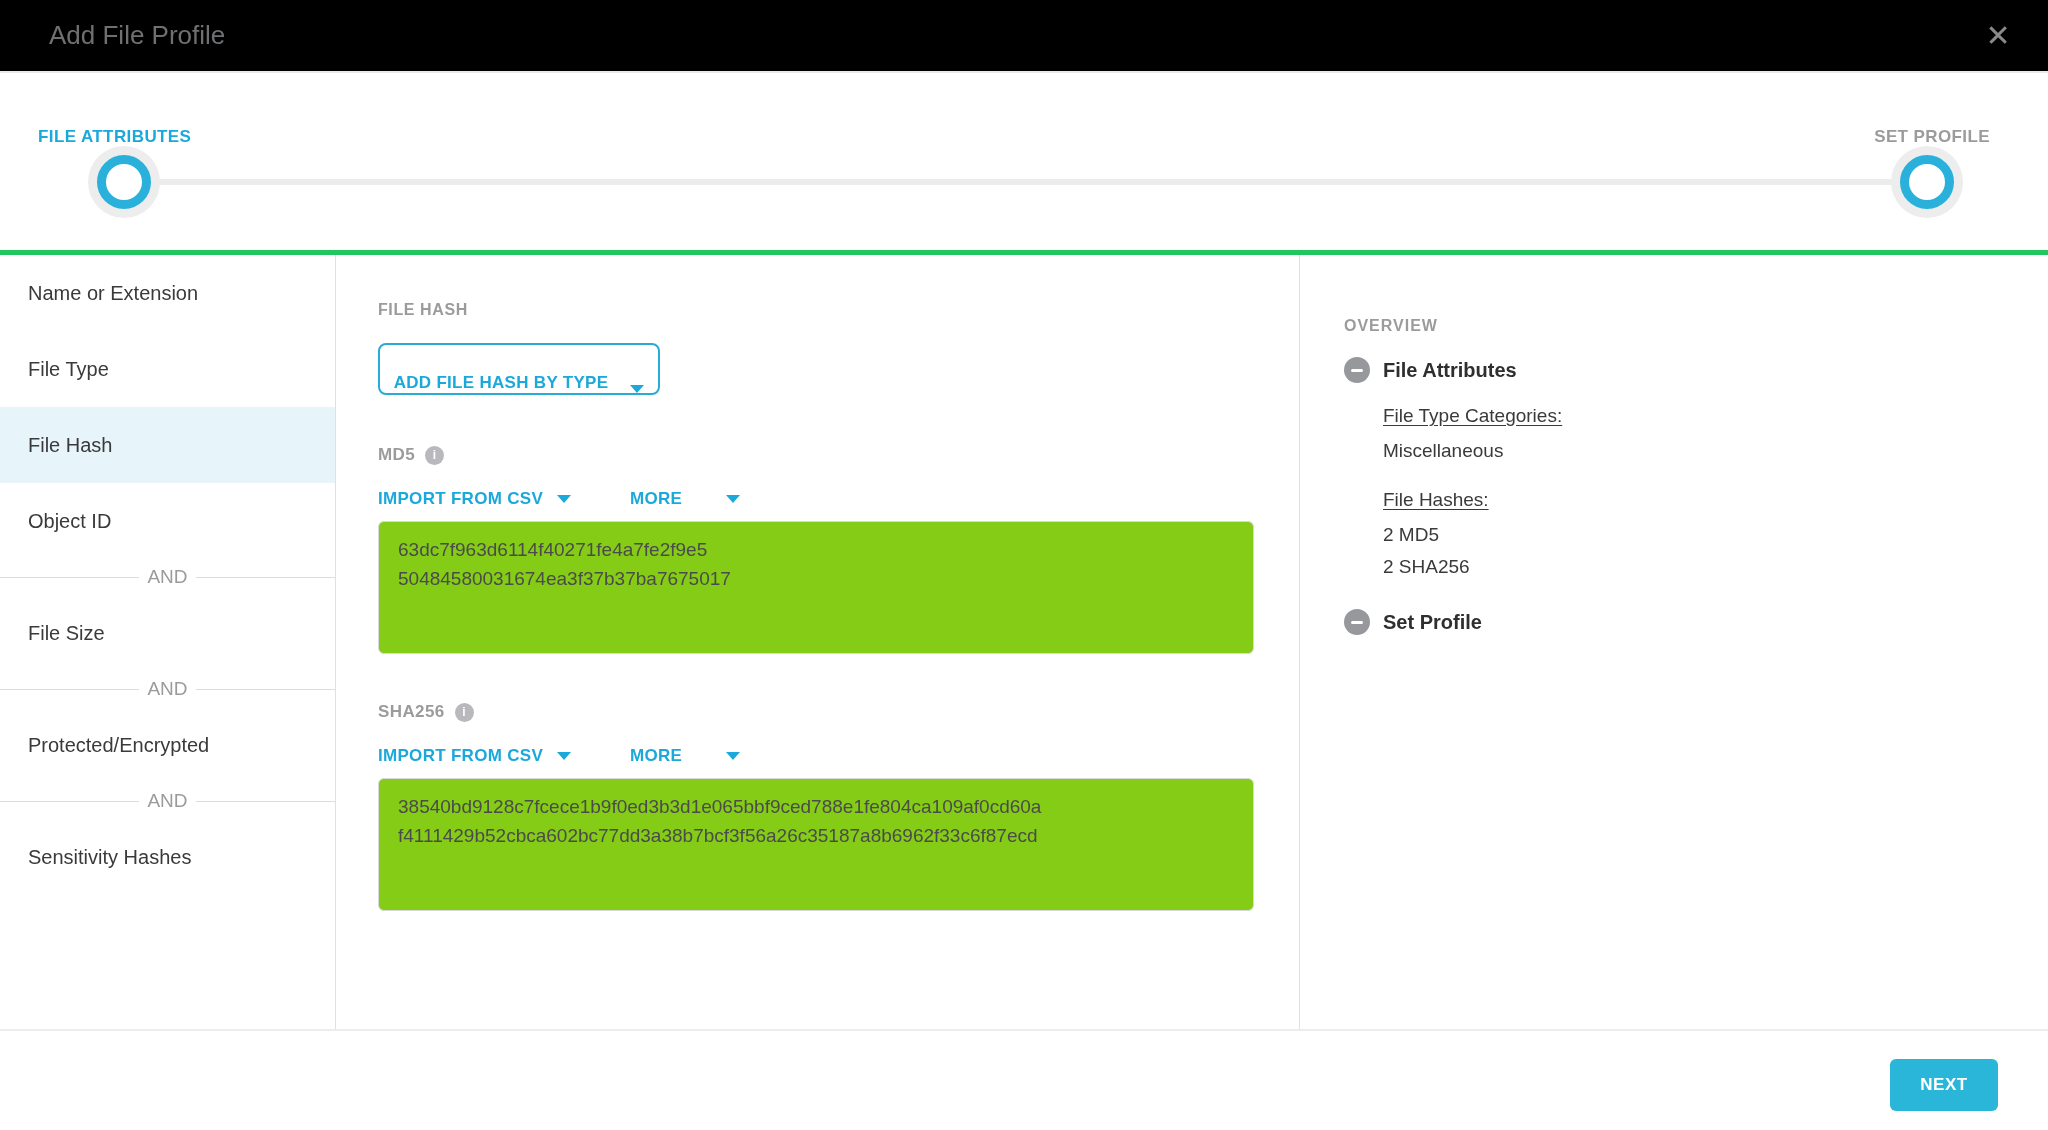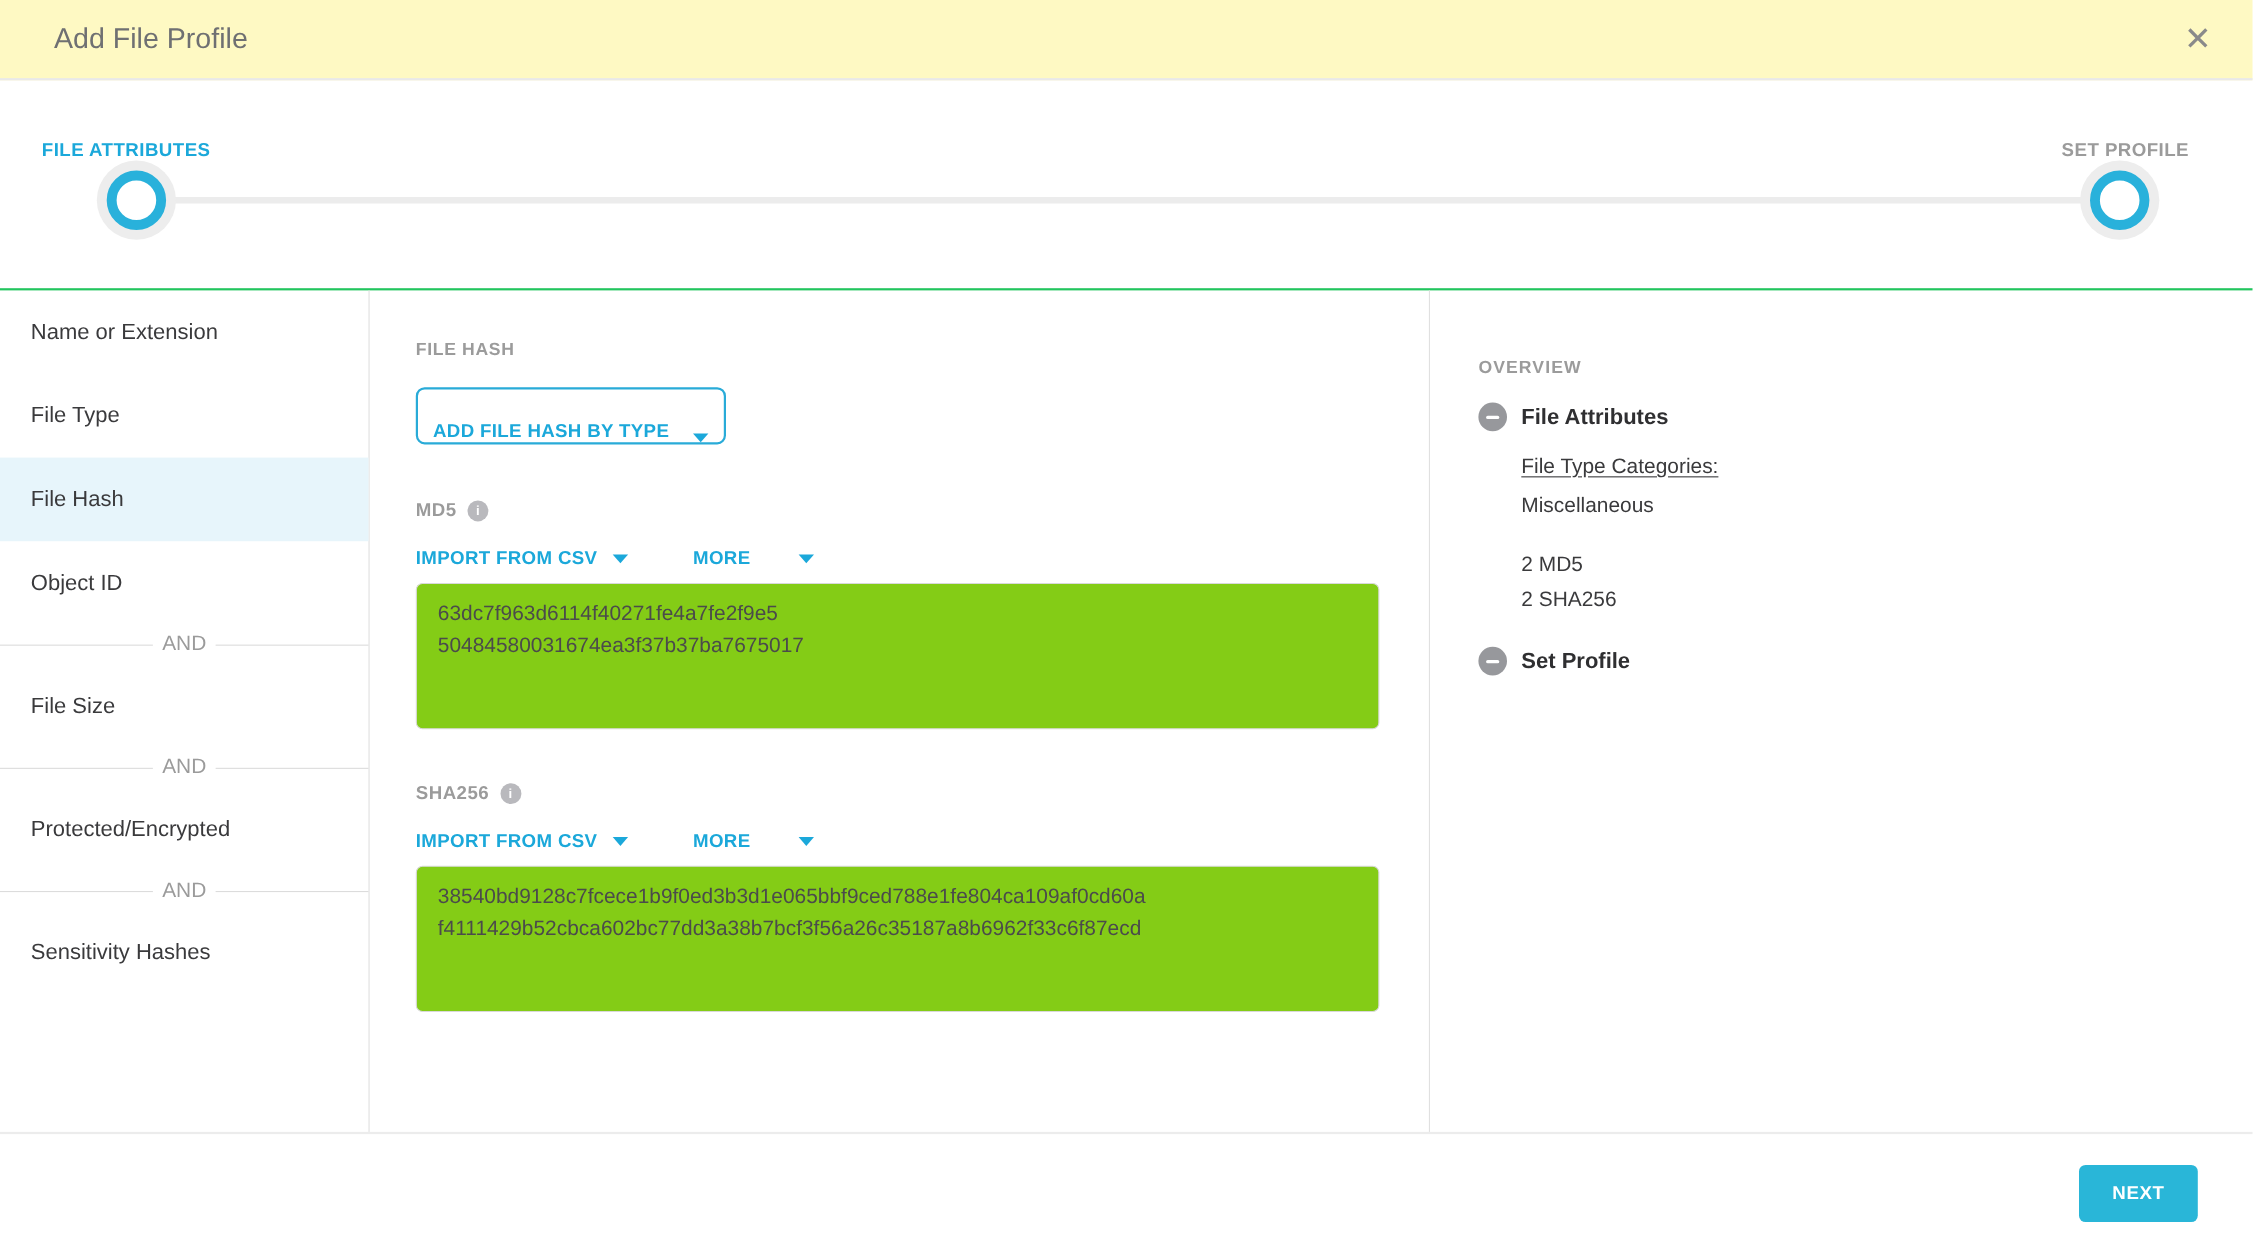--- a/index.html
+++ b/index.html
@@ -2,21 +2,21 @@
 <html><head>
 <meta charset="utf-8">
 <style>
   * { margin:0; padding:0; box-sizing:border-box; }
   html,body { background:#fff; }
   body { font-family:"Liberation Sans", sans-serif; color:#3a3a3c; }
   .screen { position:relative; width:2048px; height:1130px; background:#fff; overflow:hidden; }
 
   
   .header { position:absolute; left:0; top:0; width:2048px; height:73px;
-            background:#fef9c3; border-bottom:2px solid #e9e9e9; }
+            background:#000000; border-bottom:2px solid #e9e9e9; }
   .header-title { position:absolute; left:49px; top:0; line-height:71px;
                   font-size:26px; color:#6f7072; }
   .close-btn { position:absolute; right:28px; top:14px; width:44px; height:44px;
                font-size:30px; font-weight:300; color:#8a8a8a; text-align:center;
                line-height:44px; cursor:pointer; background:none; border:none;
                font-family:"Liberation Sans", sans-serif; }
 
   
   .stepper { position:absolute; left:0; top:75px; width:2048px; height:175px; background:#fff; }
   .step-label { position:absolute; top:52px; font-size:17px; font-weight:bold; letter-spacing:.4px; }
@@ -24,21 +24,21 @@
   .step-label.upcoming { right:58px; color:#9b9b9b; }
   .step-track { position:absolute; left:124px; top:104px; width:1803px; height:6px;
                 background:#ececec; border-radius:3px; }
   .step-halo { position:absolute; top:71px; width:72px; height:72px; border-radius:50%;
                background:#ededed; display:flex; align-items:center; justify-content:center; cursor:pointer; }
   .step-halo.first { left:88px; }
   .step-halo.second { left:1891px; }
   .step-circle { width:54px; height:54px; border-radius:50%; background:#fff; border:9px solid #29b1db; }
 
   
-  .body { position:absolute; left:0; top:250px; width:2048px; height:779px; border-top:2px solid #22c55e;margin-top:12px; }
+  .body { position:absolute; left:0; top:250px; width:2048px; height:779px; border-top:5px solid #22c55e; }
   .sidebar { position:absolute; left:0; top:0; width:336px; height:779px; border-right:1px solid #e0e0e0; }
   .side-item { height:76px; display:flex; align-items:center; padding-left:28px;
                font-size:20px; color:#3a3a3c; cursor:pointer; }
   .side-item.selected { background:#e7f5fb; }
   .side-and { height:36px; display:flex; align-items:center; color:#9b9b9b; font-size:19px; }
   .side-and .line { flex:1; height:1px; background:#dcdcdc; }
   .side-and .and-text { margin:0 8px; }
 
   .main { position:absolute; left:337px; top:0; width:963px; height:779px;
           border-right:1px solid #e0e0e0; padding:46px 0 0 41px; }
@@ -188,20 +188,21 @@
         <span class="minus-icon"></span>
         <span class="ov-section-label">File Attributes</span>
       </div>
 
       <div class="ov-block">
         <div class="ov-heading">File Type Categories:</div>
         <div class="ov-value">Miscellaneous</div>
       </div>
 
       <div class="ov-block">
+        <div class="ov-heading">File Hashes:</div>
         <div class="ov-value">2 MD5</div>
         <div class="ov-value">2 SHA256</div>
       </div>
 
       <div class="ov-row set-profile">
         <span class="minus-icon"></span>
         <span class="ov-section-label">Set Profile</span>
       </div>
     </div>
   </div>

